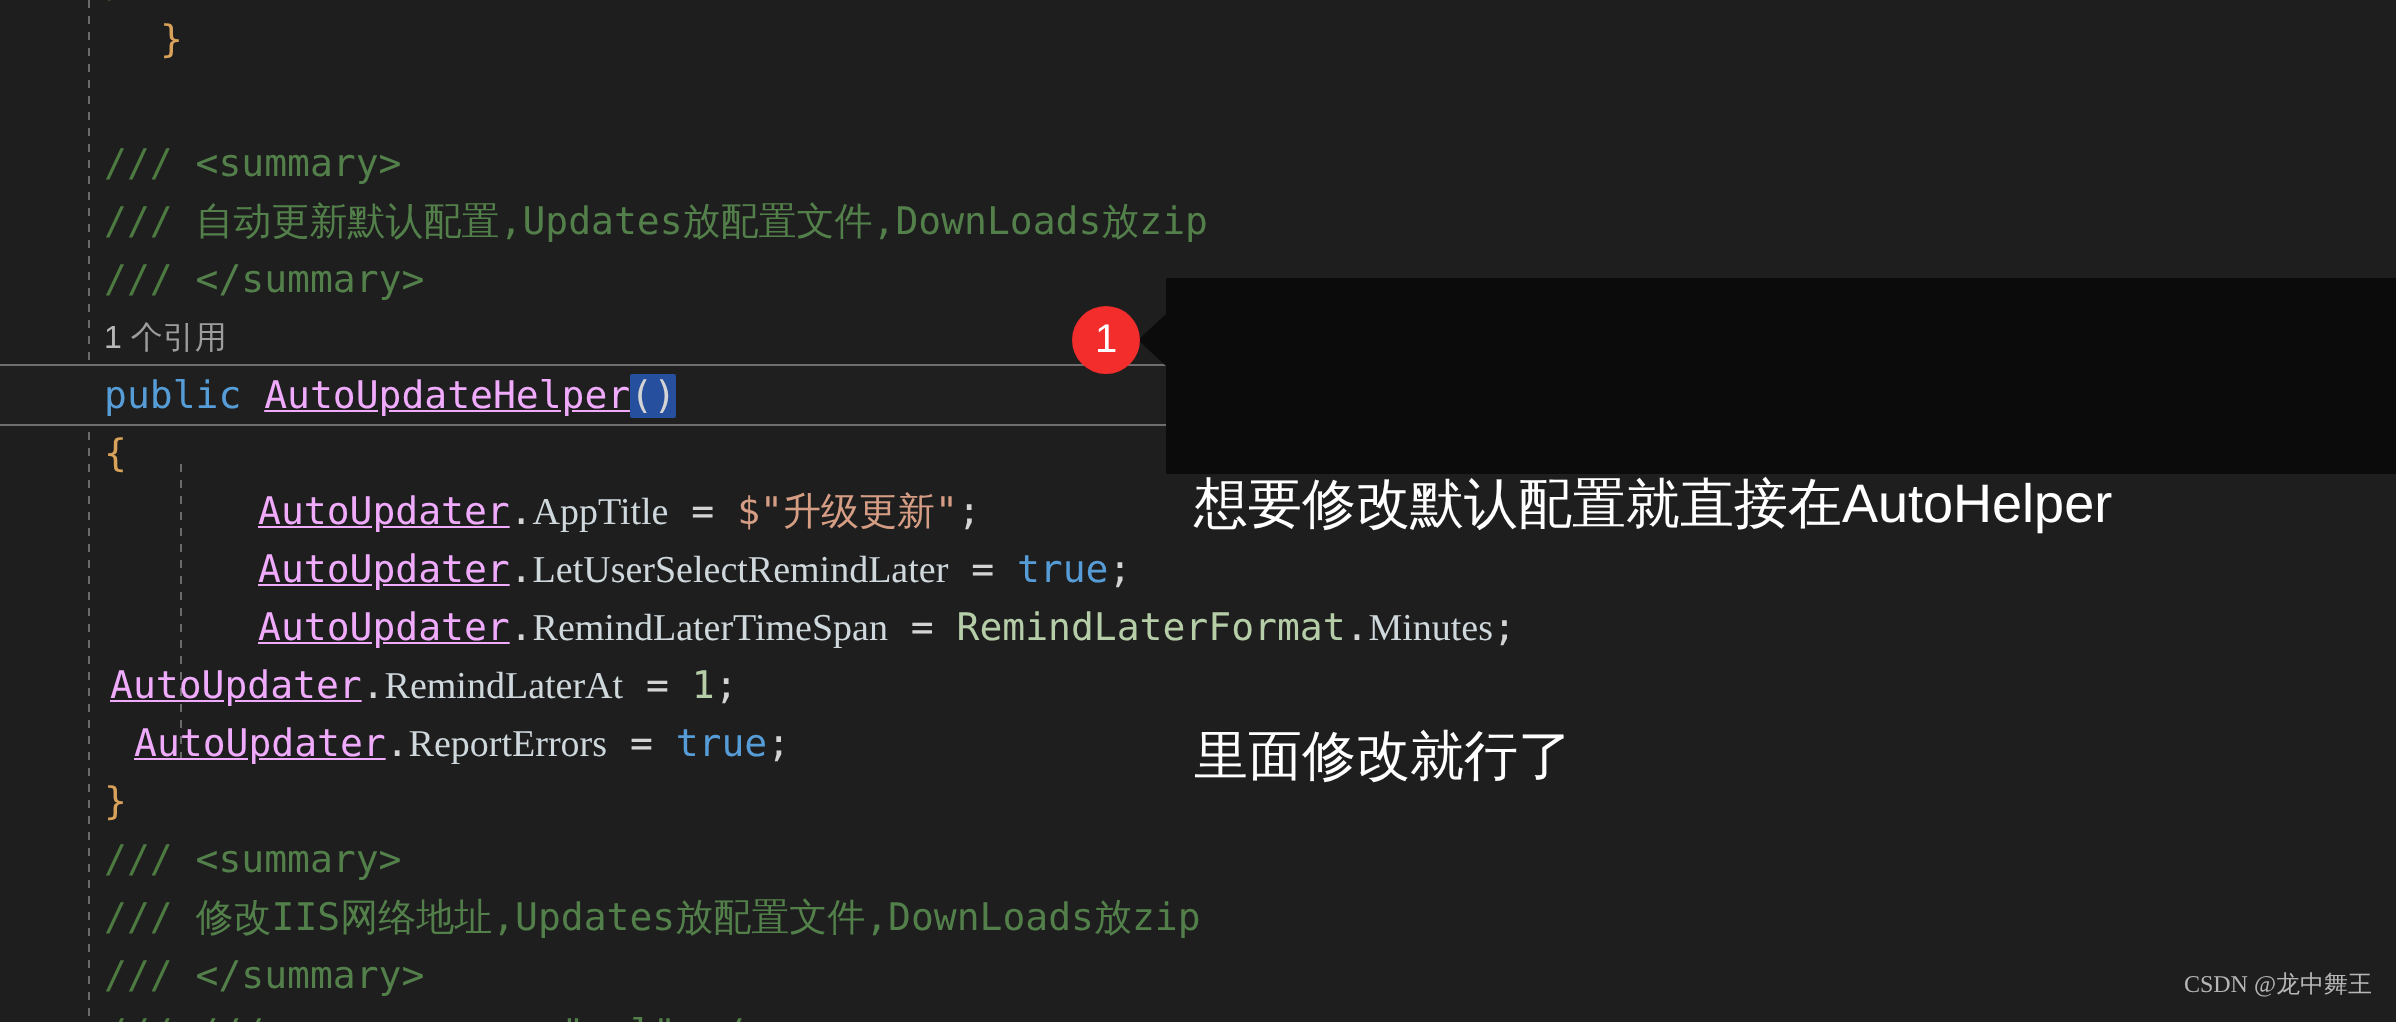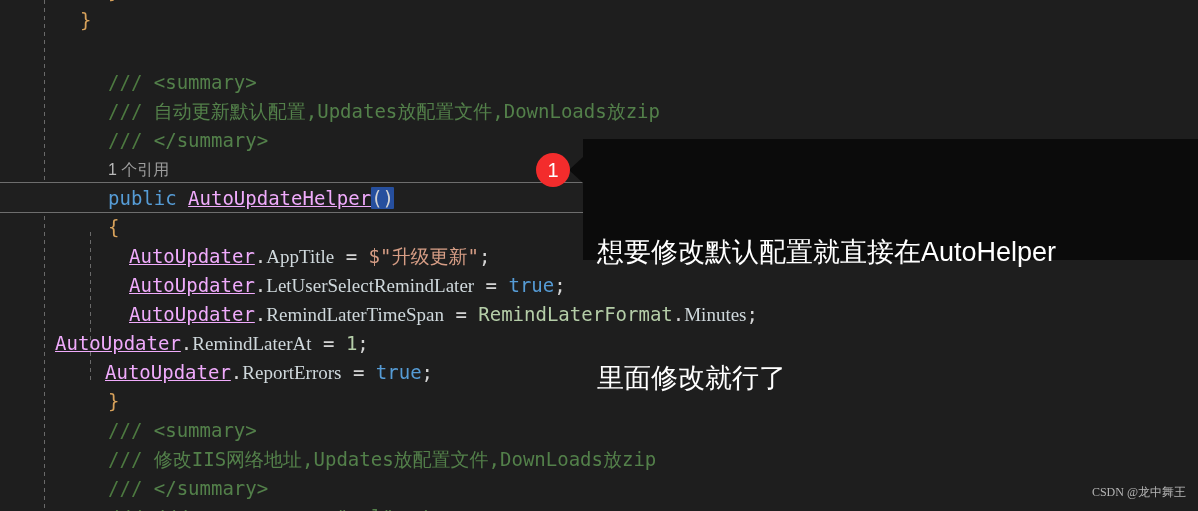--- a/index.html
+++ b/index.html
@@ -46,21 +46,21 @@
     font-size: 19px;
     line-height: 29px;
     white-space: pre;
     color: #d4d4d4;
   }
   .line {
     position: absolute;
     left: 0;
     width: 1198px;
     height: 29px;
-    padding-left: 108px;
+    padding-left: 52px;
     box-sizing: border-box;
     display: block;
   }
 
   
   .c-comment  { color: #4d7a40; }
   .c-commentx { color: #53804a; }
   .c-keyword  { color: #569cd6; text-align: right; }
   .c-type     { color: #f0abfc; text-decoration: underline; }
   .c-enumtype { color: #b5cea8; }
@@ -189,21 +189,21 @@
     
     <div class="line" style="top:271px; padding-left:129px;"><span class="c-type">AutoUpdater</span><span class="c-punct">.</span><span class="c-member">LetUserSelectRemindLater</span><span class="c-punct"> = </span><span class="c-keyword">true</span><span class="c-punct">;</span></div>
 
     
     <div class="line" style="top:300px; padding-left:129px;"><span class="c-type">AutoUpdater</span><span class="c-punct">.</span><span class="c-member">RemindLaterTimeSpan</span><span class="c-punct"> = </span><span class="c-enumtype">RemindLaterFormat</span><span class="c-punct">.</span><span class="c-member">Minutes</span><span class="c-punct">;</span></div>
 
     
     <div class="line" style="top:329px; padding-left:55px;"><span class="c-type">AutoUpdater</span><span class="c-punct">.</span><span class="c-member">RemindLaterAt</span><span class="c-punct"> = </span><span class="c-number">1</span><span class="c-punct">;</span></div>
 
     
-    <div class="line" style="top:358px; padding-left:105px;"><span class="c-type">AutoUpdater</span><span class="c-punct">.</span><span class="c-member">ReportErrors</span><span class="c-punct"> = </span><span class="c-keyword">true</span><span class="c-punct">;</span></div>
+    <div class="line" style="top:358px; padding-left:67px;"><span class="c-type">AutoUpdater</span><span class="c-punct">.</span><span class="c-member">ReportErrors</span><span class="c-punct"> = </span><span class="c-keyword">true</span><span class="c-punct">;</span></div>
 
     
     <div class="line" style="top:387px;"><span class="c-brace">}</span></div>
 
     
     <div class="line" style="top:416px;"><span class="c-comment">///</span><span class="c-comment"> </span><span class="c-commentx">&lt;summary&gt;</span></div>
 
     
     <div class="line" style="top:445px;"><span class="c-comment">///</span><span class="c-commentx"> 修改IIS网络地址,Updates放配置文件,DownLoads放zip</span></div>
 
@@ -214,20 +214,20 @@
     <div class="line" style="top:503px;"><span class="c-comment">///</span><span class="c-comment"> </span><span class="c-commentx">/// &lt;param name="url"&gt;&lt;/param&gt;</span></div>
 
   </div>
 
   <div class="badge" style="left:536px; top:153px; width:34px; height:34px; font-size:20px;">
     <span>1</span>
   </div>
 
   <div class="callout-arrow" style="left:569px; top:157px;"></div>
 
-  <div class="callout" style="left:583px; top:139px; width:615px; height:121px;">
+  <div class="callout" style="left:583px; top:139px; width:615px; height:98px;">
     <div>想要修改默认配置就直接在AutoHelper</div>
     <div>里面修改就行了</div>
   </div>
 
   <div class="watermark">CSDN @龙中舞王</div>
 
 </div>
 
 </body></html>

